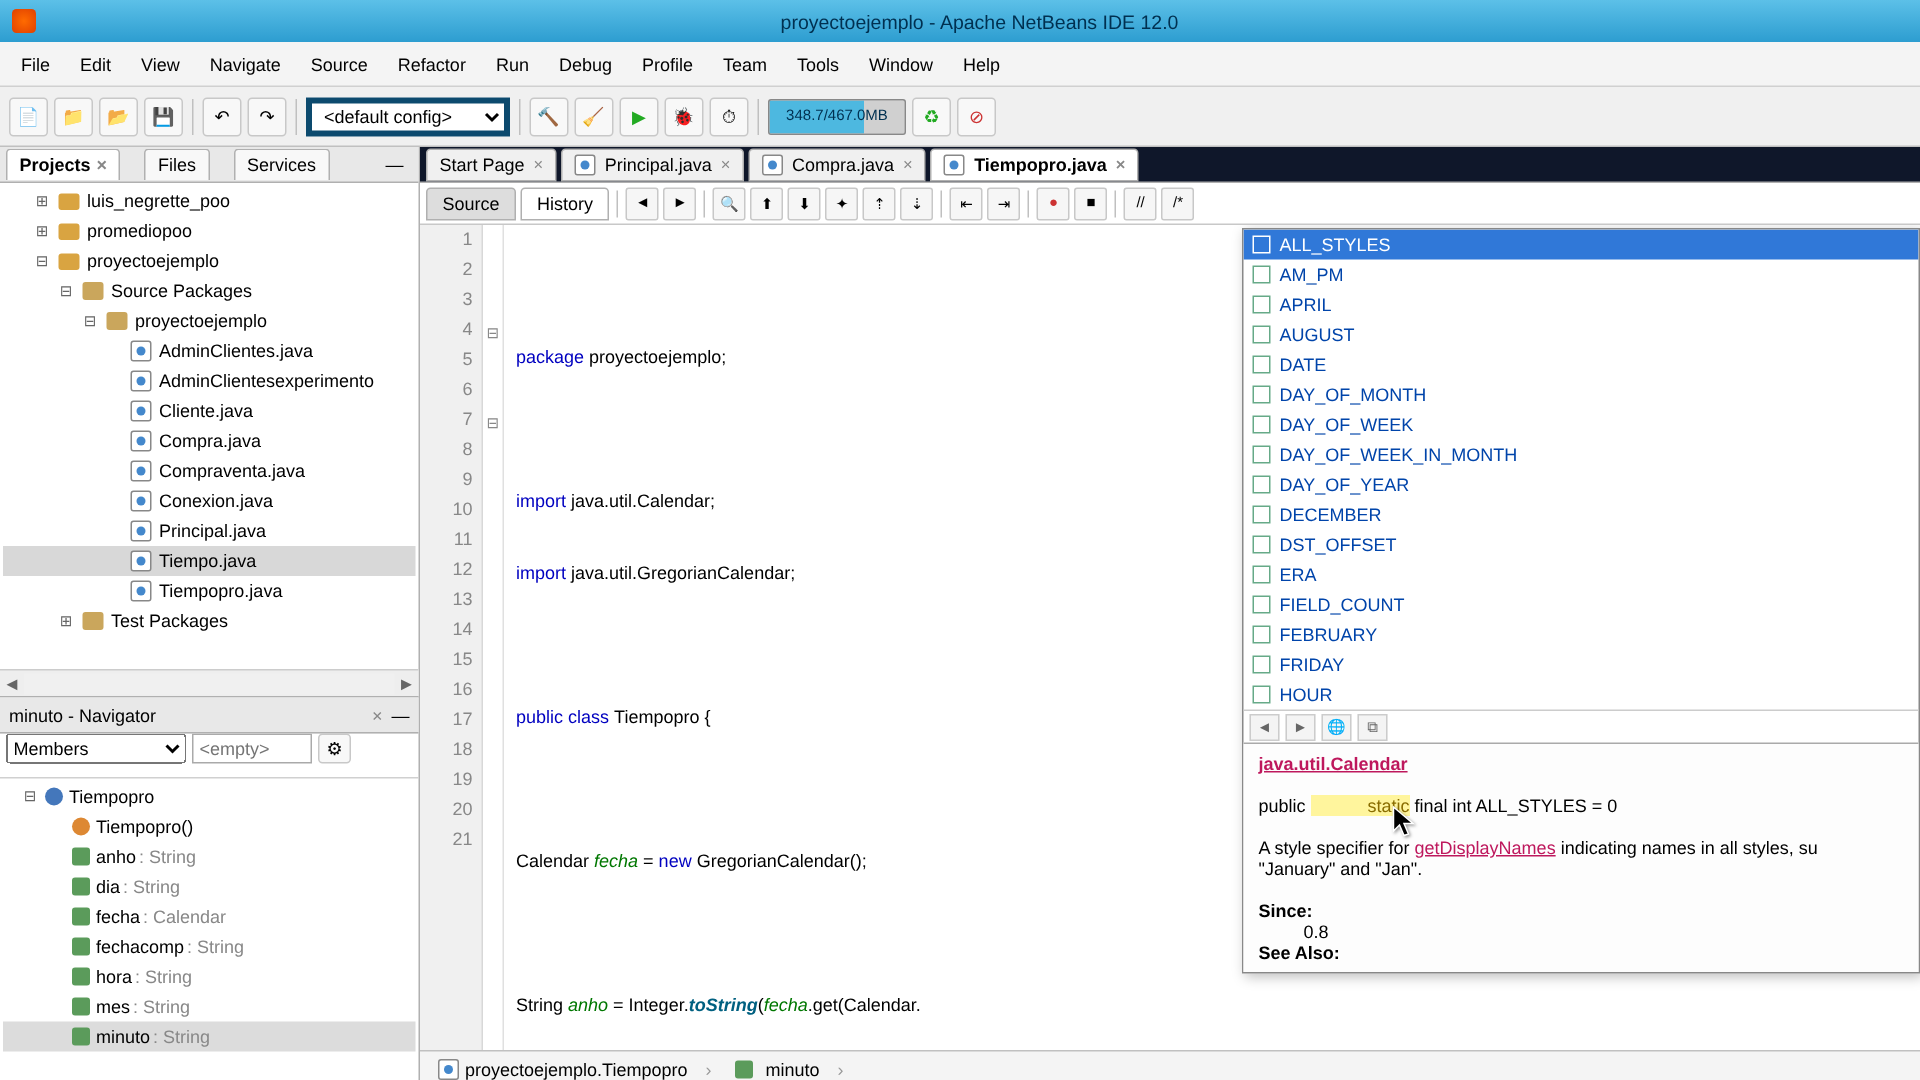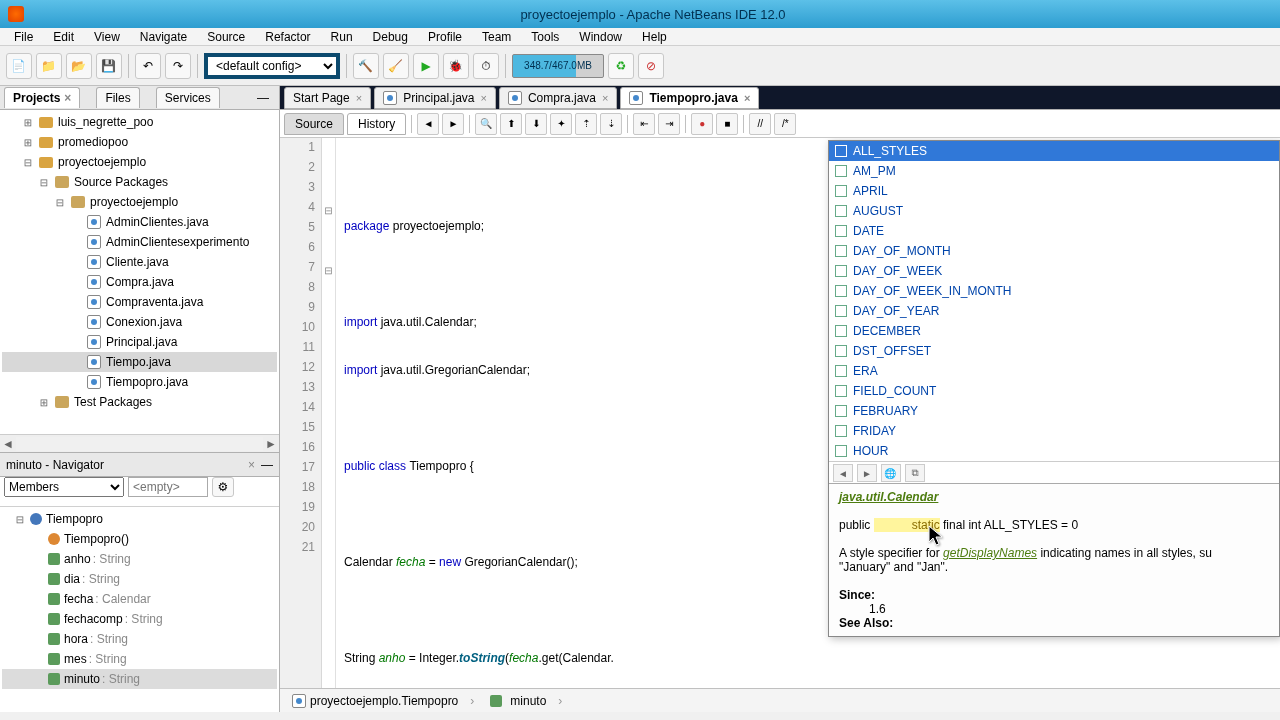--- a/index.html
+++ b/index.html
@@ -2,21 +2,21 @@
 <html><head>
 <meta charset="utf-8">
 <style>
 * { margin: 0; padding: 0; box-sizing: border-box; font-family: 'Segoe UI', Tahoma, sans-serif; font-size: 12px; }
 body { background: #f0f0f0; width: 1280px; height: 720px; overflow: hidden; }
 
 .titlebar { height: 28px; background: linear-gradient(to bottom, #5cc0e8, #2d9dd0); display: flex; align-items: center; padding: 0 8px; color: #000; }
 .titlebar .logo { width: 16px; height: 16px; background: radial-gradient(circle, #ff6b00, #e04000); border-radius: 3px; margin-right: 10px; }
 .titlebar .title { flex: 1; text-align: center; font-size: 13px; color: #003050; }
 
-.menubar { height: 18px; background: #f4f4f4; border-bottom: 1px solid #d0d0d0; display: flex; align-items: center; padding: 0 4px; }
+.menubar { height: 30px; background: #f4f4f4; border-bottom: 1px solid #d0d0d0; display: flex; align-items: center; padding: 0 4px; }
 .menubar .menu-item { padding: 4px 10px; cursor: pointer; }
 
 .toolbar { height: 40px; background: #f0f0f0; border-bottom: 1px solid #c0c0c0; display: flex; align-items: center; padding: 0 6px; gap: 4px; }
 .tb-btn { width: 26px; height: 26px; background: #f8f8f8; border: 1px solid #c8c8c8; border-radius: 3px; display: flex; align-items: center; justify-content: center; cursor: pointer; }
 .config-select { height: 26px; width: 136px; border: 4px solid #0c4a6e; background: #fff; padding: 0 4px; }
 .mem-indicator { height: 24px; width: 92px; background: linear-gradient(to right, #4db8e0 70%, #d0d0d0 70%); border: 1px solid #888; border-radius: 2px; display: flex; align-items: center; justify-content: center; font-size: 10px; color: #003050; }
 .tb-sep { width: 1px; height: 24px; background: #c0c0c0; margin: 0 2px; }
 
 .workspace { display: flex; height: calc(100% - 94px); }
 
@@ -81,21 +81,21 @@
 
 .autocomplete { position: absolute; top: 2px; right: 0; width: 452px; background: #fff; border: 1px solid #888; box-shadow: 2px 2px 8px rgba(0,0,0,0.25); z-index: 20; }
 .ac-list { max-height: 348px; overflow-y: auto; }
 .ac-item { display: flex; align-items: center; height: 20px; padding: 0 6px; font-family: 'Consolas', monospace; color: #0044aa; cursor: pointer; }
 .ac-item.selected { background: #3078d8; color: #fff; }
 .ac-item .ac-icon { width: 12px; height: 12px; border: 1px solid #6a8; margin-right: 6px; }
 .ac-item.selected .ac-icon { border-color: #fff; }
 .ac-doc { border-top: 1px solid #aaa; padding: 6px 10px; font-family: 'Segoe UI', sans-serif; font-size: 12px; background: #fdfdfd; }
 .ac-doc-toolbar { height: 22px; display: flex; gap: 4px; padding: 2px 4px; border-top: 1px solid #ccc; }
 .ac-doc-toolbar .db { width: 20px; height: 18px; border: 1px solid #ccc; background: #f4f4f4; cursor: pointer; display:flex; align-items:center; justify-content:center; font-size:10px; color:#666;}
-.ac-doc a { color: #4d7c0f; text-decoration: underline; font-style: italic; }
+.ac-doc a { color: #be185d; text-decoration: underline; }
 .ac-doc .cls { font-weight: bold; }
 .ac-doc .static-hl { background: #fff59d; padding-left: 38px; }
 .ac-doc .mustard { color: #8a6d00; }
 
 .cursor-img { position: absolute; z-index: 50; pointer-events: none; }
 .cursor-img svg { filter: drop-shadow(1px 1px 1px rgba(0,0,0,0.4)); }
 
 .breadcrumb { height: 24px; border-top: 1px solid #c0c0c0; display: flex; align-items: center; padding: 0 6px; gap: 6px; background: #f4f4f4; }
 .bc-item { display: flex; align-items: center; gap: 4px; padding: 2px 6px; cursor: pointer; }
 .bc-sep { color: #999; }
@@ -558,21 +558,21 @@
           <span style="font-family:Consolas,monospace"><span>public </span><span class="static-hl mustard">static</span><span> final int ALL_STYLES = 0</span></span>
           <div class="cursor-img" style="position:absolute;margin-top:-8px;margin-left:88px">
             <svg width="20" height="24">
                 <path d="M2,2 L2,18 L6,14 L9,21 L12,20 L9,13 L15,13 Z" fill="#000" stroke="#fff" stroke-width="1"></path>
               </svg>
           </div>
           <br><br>
           <span>A style specifier for </span><a href="#">getDisplayNames</a><span> indicating names in all styles, su</span><br>
           <span>"January" and "Jan".</span><br><br>
           <b>Since:</b><br>
-          <span style="margin-left:30px">1.6</span><br>
+          <span style="margin-left:30px">0.8</span><br>
           <b>See Also:</b>
         </div>
       </div>
     </div>
 
     <div class="breadcrumb">
       <div class="bc-item">
           <span class="java-icon"></span>
           <span>proyectoejemplo.Tiempopro</span>
         </div>

